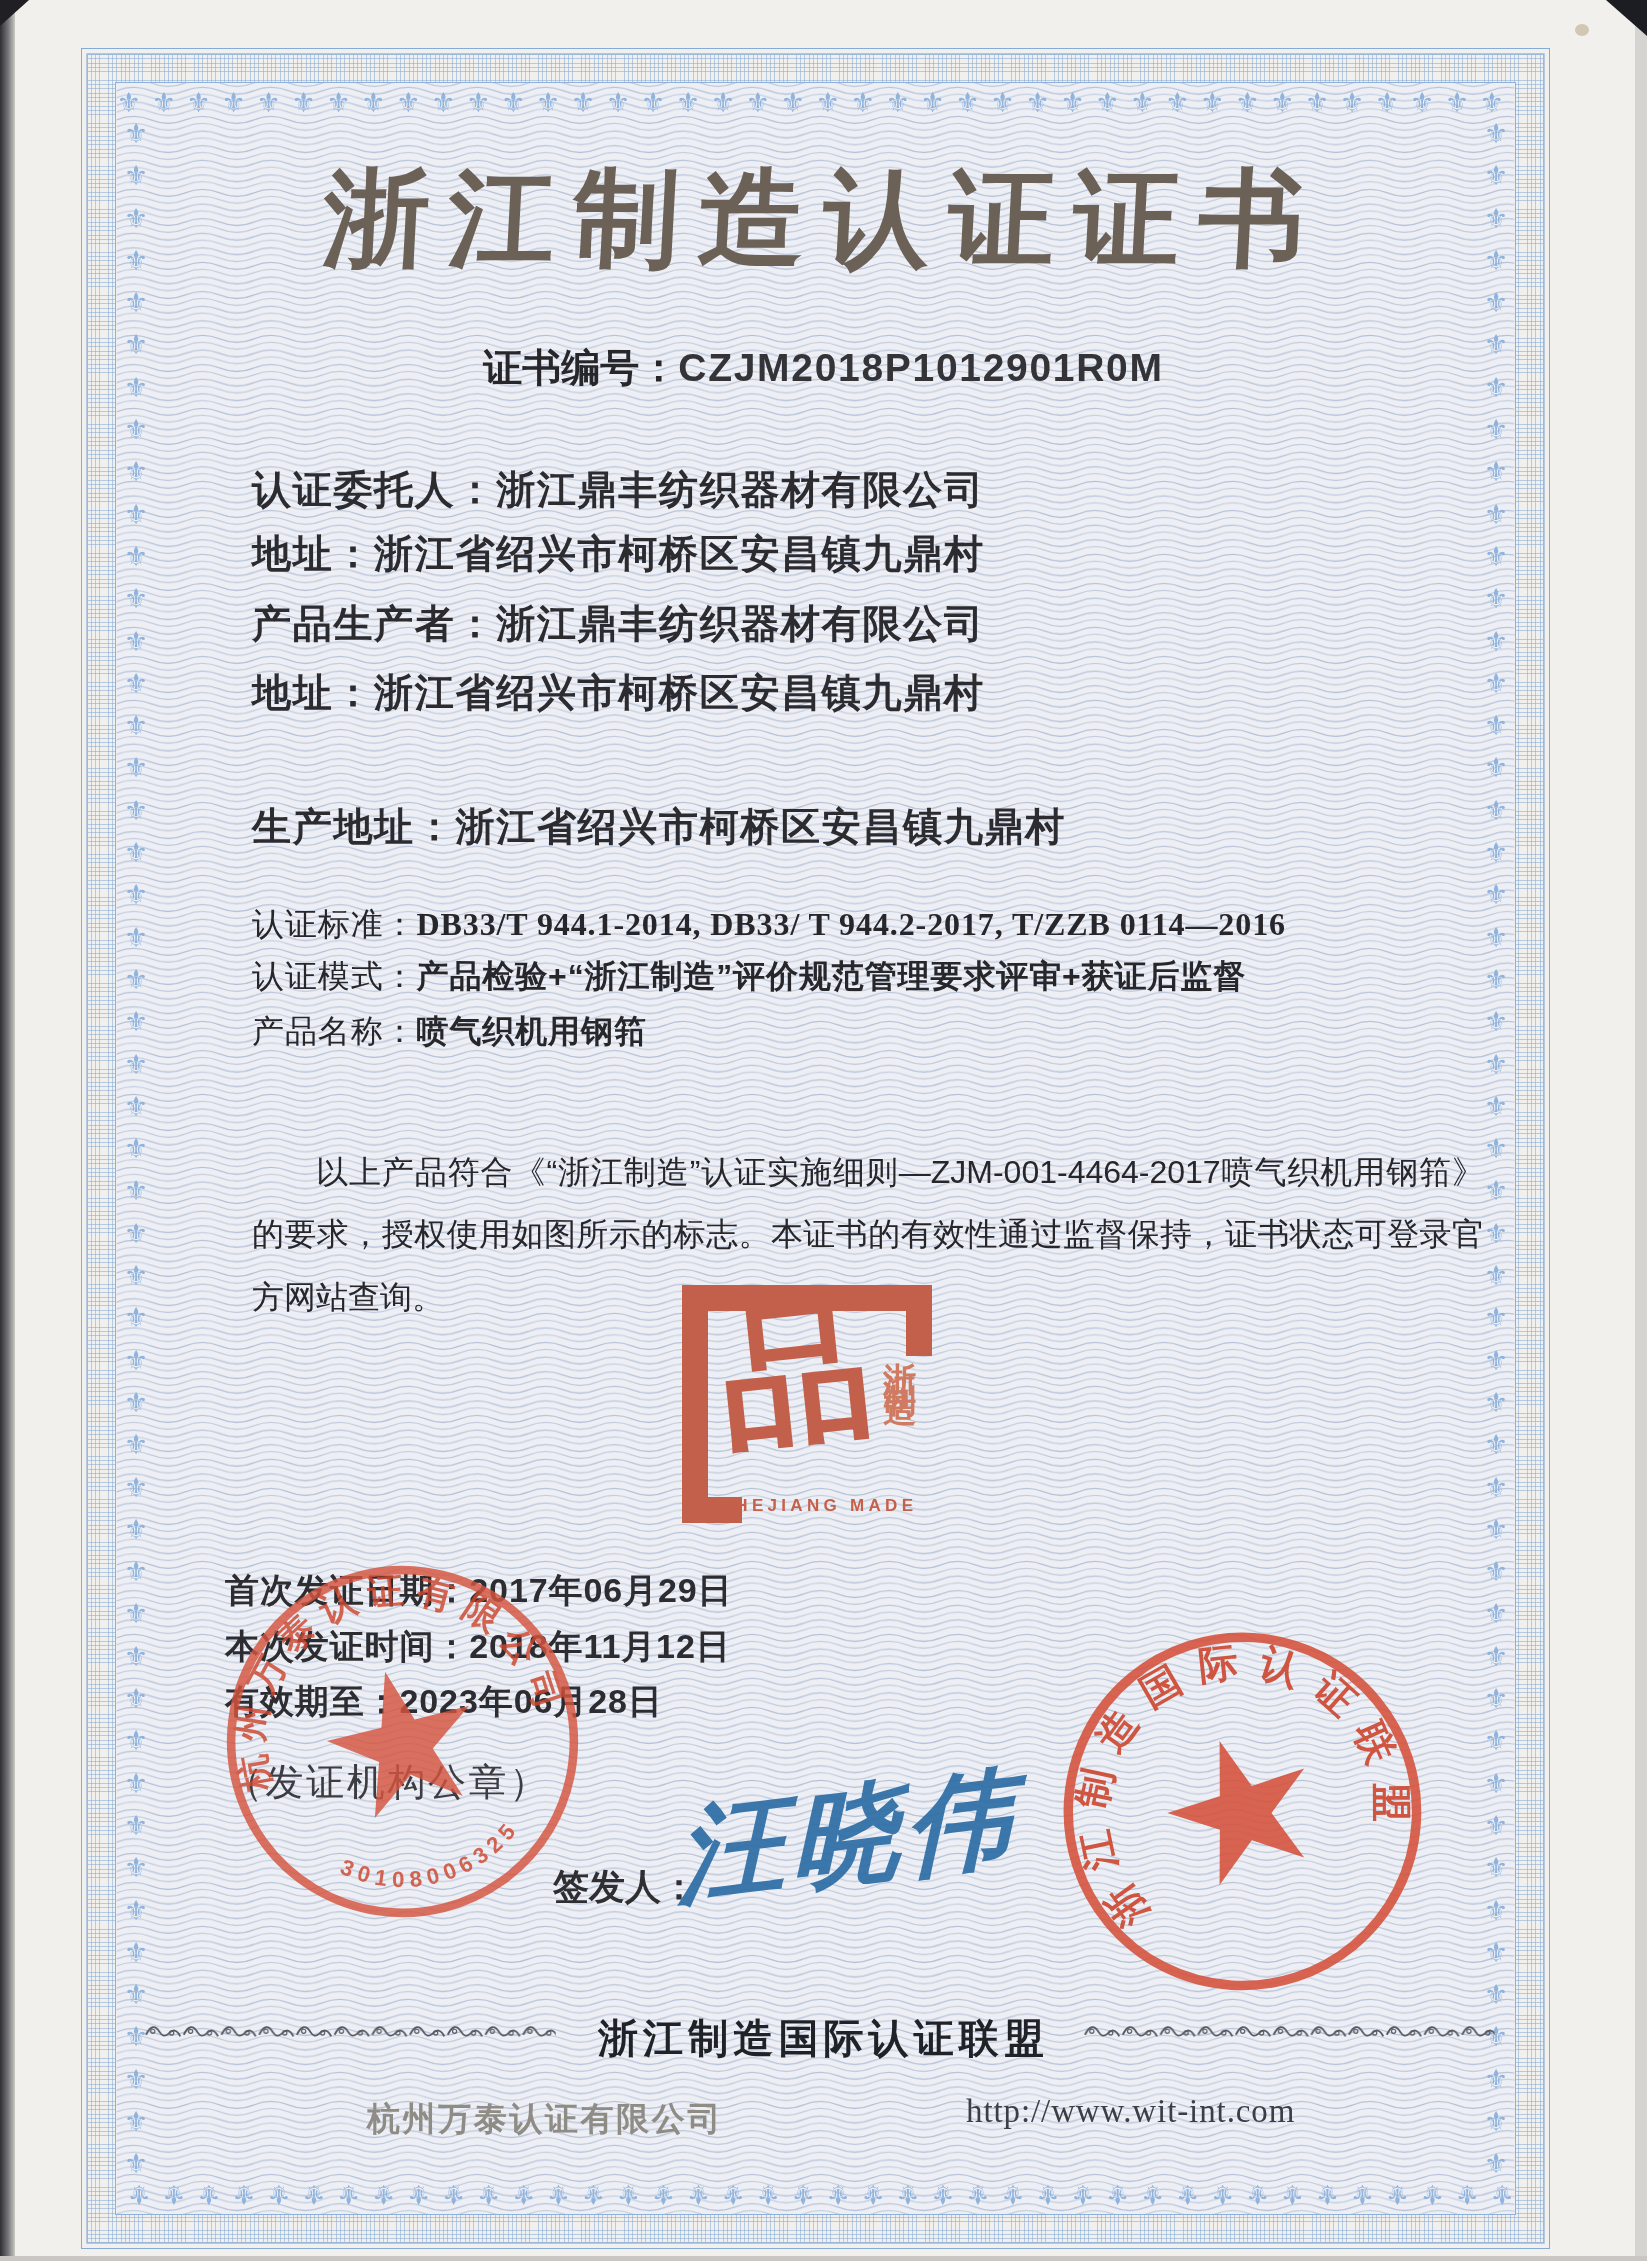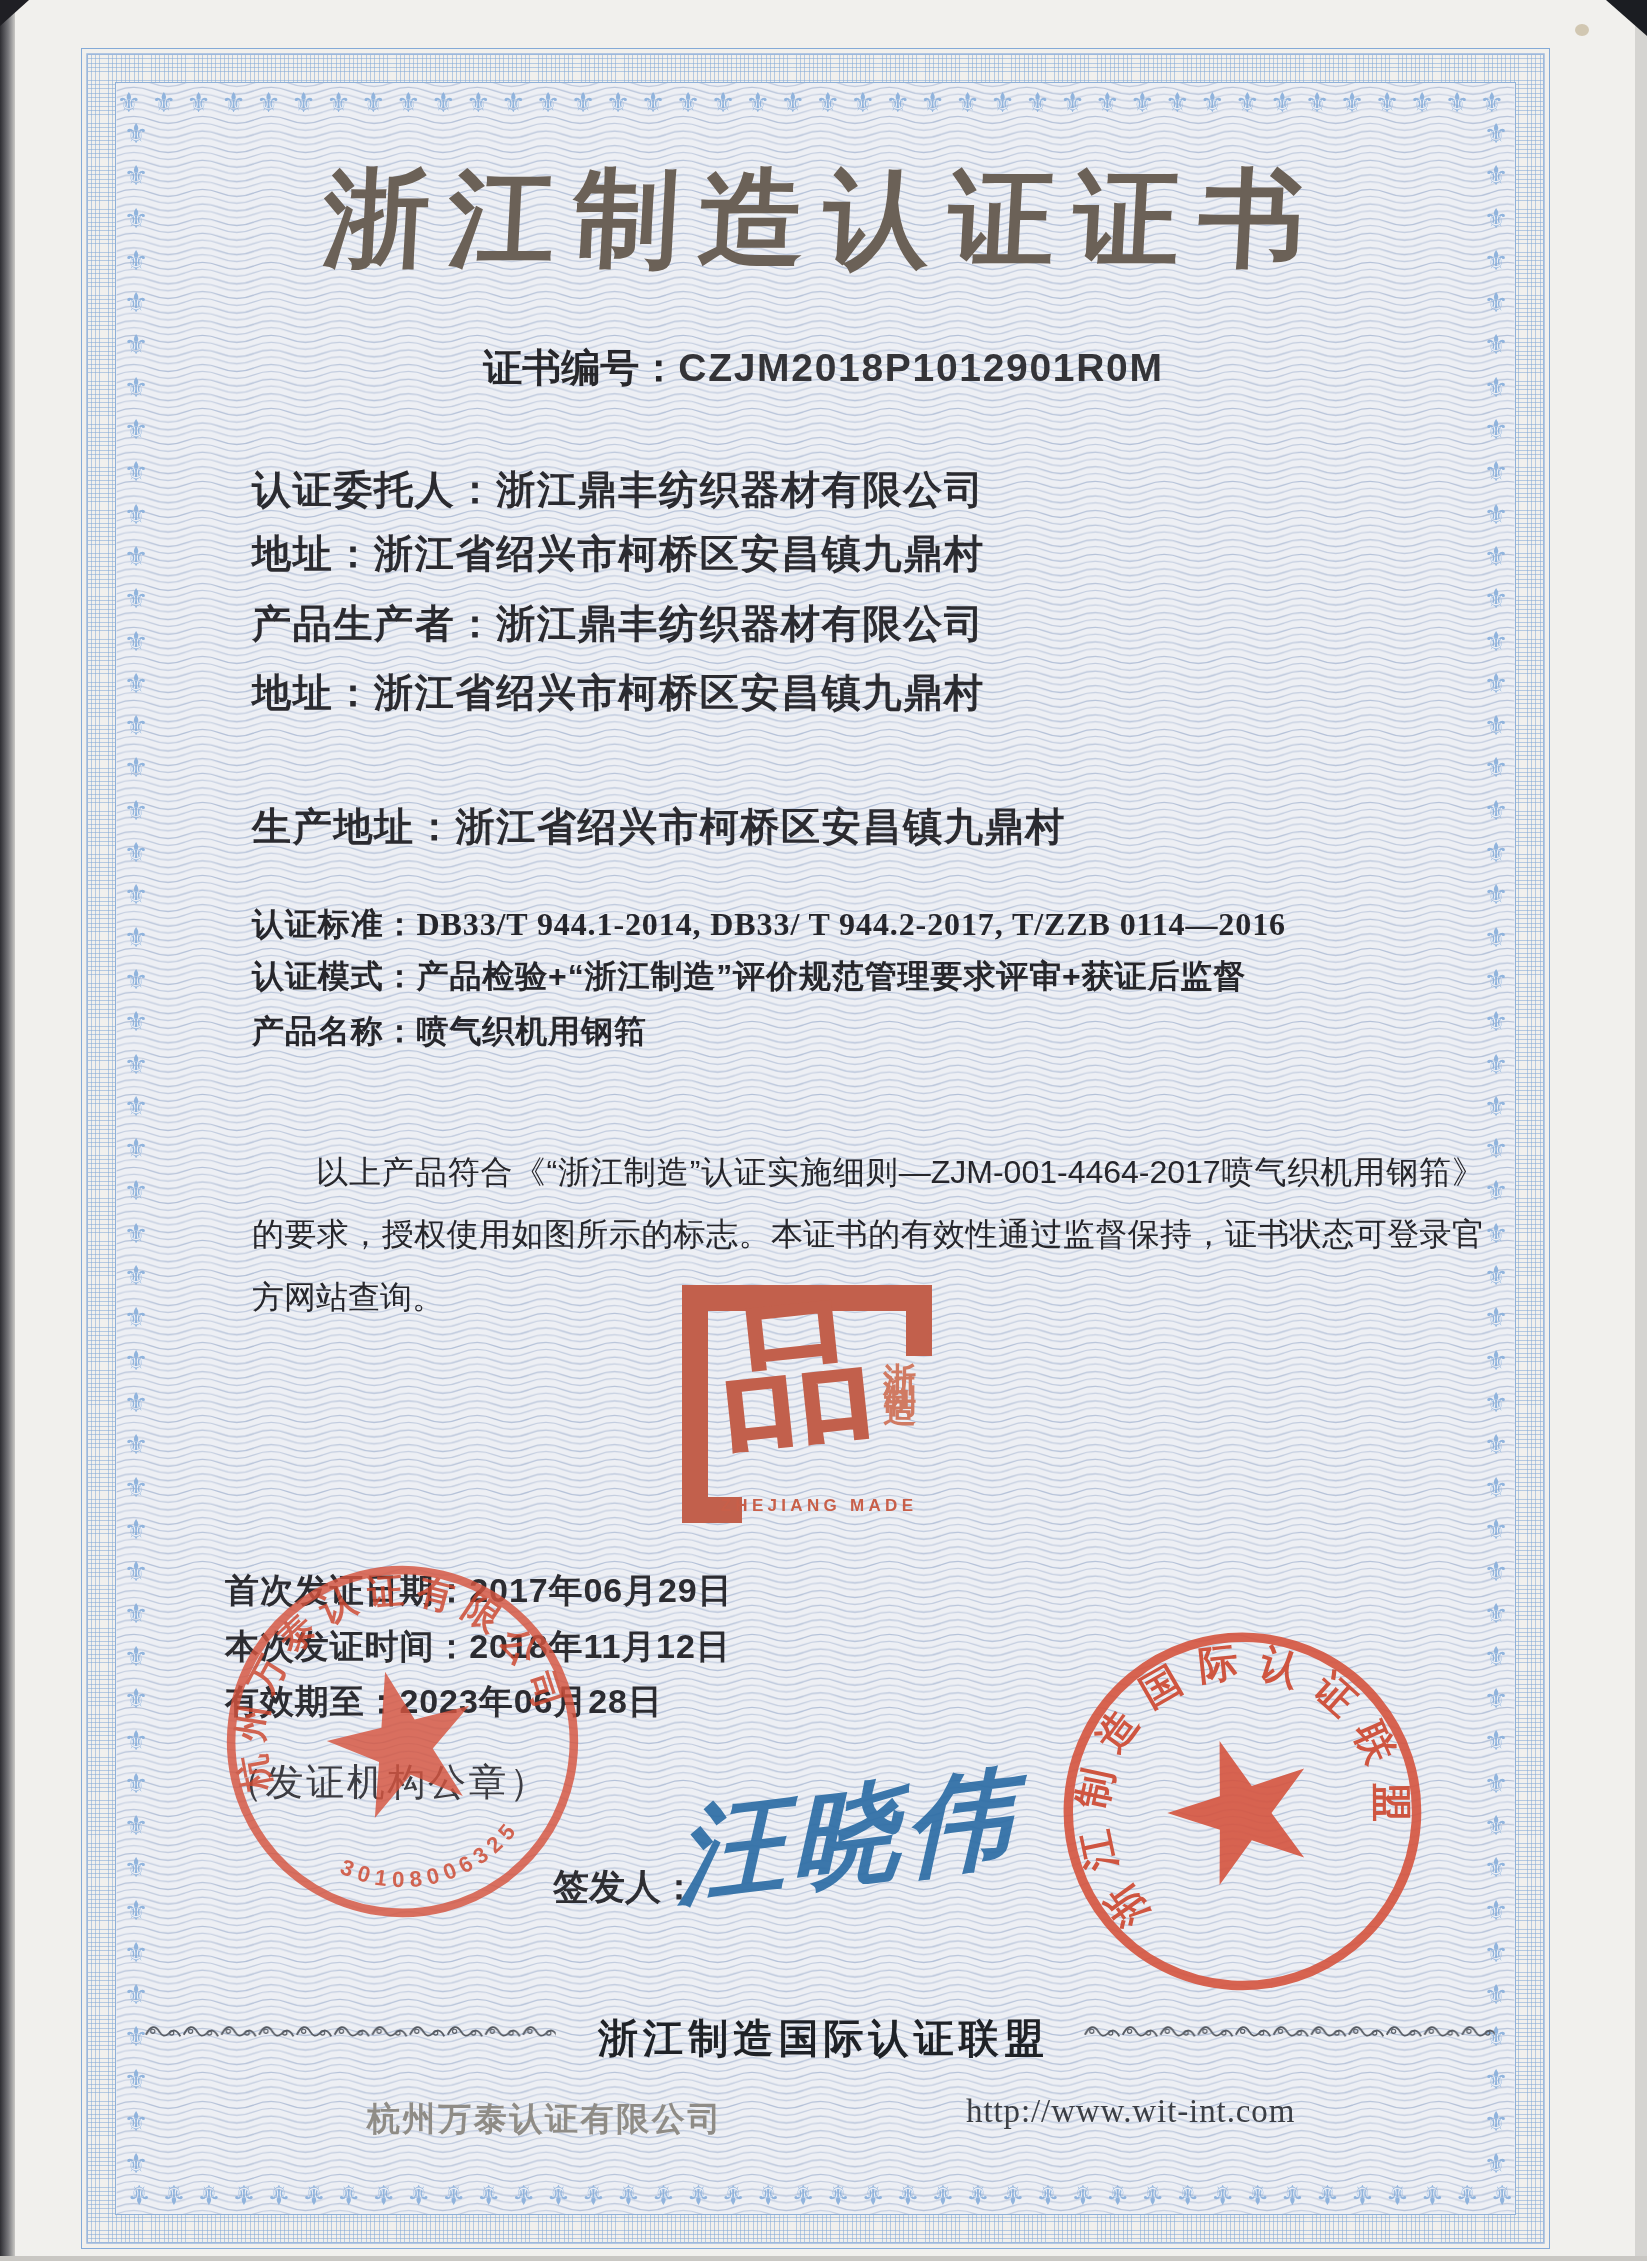--- a/index.html
+++ b/index.html
@@ -45,21 +45,21 @@
     font-family:"Liberation Serif",serif;font-weight:700;font-size:106px;line-height:1.3;
     letter-spacing:19px;color:#6b6157;transform:skewX(-3deg);}
   .certno{left:0;right:0;top:347px;text-align:center;font-size:39px;line-height:1.1;color:#27272b;}
   .certno .num{font-weight:700;letter-spacing:1.7px;color:#343438;}
 
   
   .party{left:252px;font-size:39px;line-height:1.15;font-weight:700;color:#2b2b30;letter-spacing:1.7px;}
 
   
   .spec{left:252px;font-size:32px;line-height:1.2;color:#26262b;letter-spacing:0.9px;}
-  .spec .lbl{font-weight:700;margin-top:16px;}
+  .spec .lbl{font-weight:400;margin-top:16px;}
   .spec .v{font-weight:600;}
   .v-serif{font-family:"Liberation Serif",serif;}
 
   
   .statement{left:252px;top:1141px;width:1232px;font-size:32px;line-height:1.95;
     font-family:Liberation Sans, sans-serif;color:#26262b;text-align:justify;text-indent:2em;}
 
   
   .mark{left:682px;top:1285px;width:250px;height:238px;z-index:5;}
   .mark .bar{position:absolute;background:#c2604c;}

